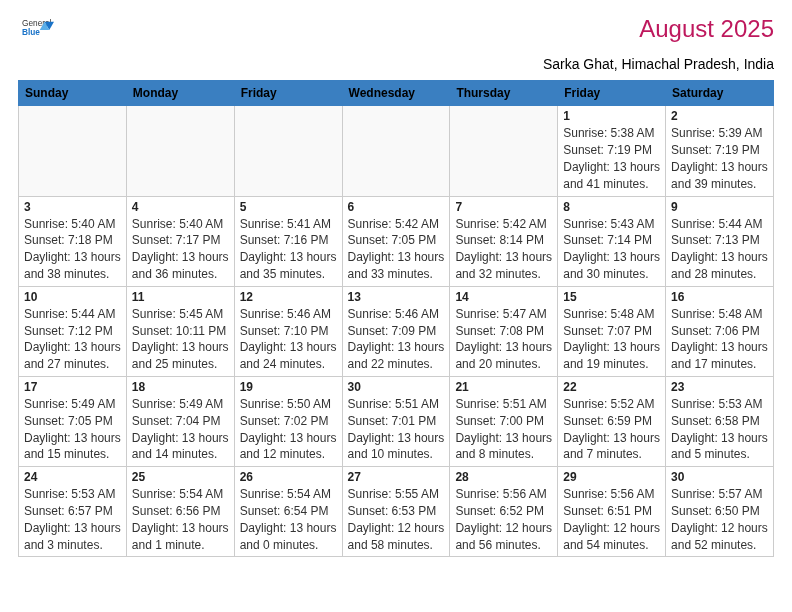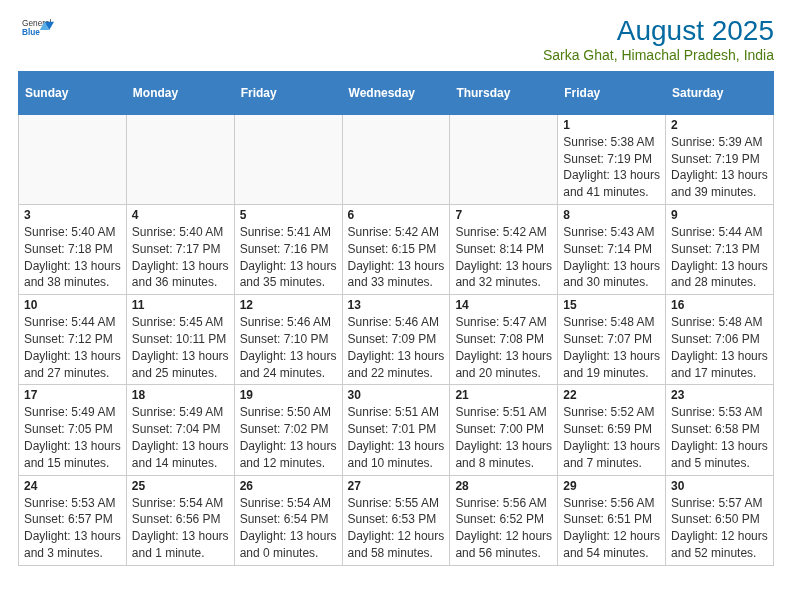--- a/index.html
+++ b/index.html
@@ -29,41 +29,41 @@
     }
     .logo-icon {
       width: 32px;
       height: 28px;
       margin-left: 4px;
     }
     .title-block {
       text-align: right;
     }
     .main-title {
-      font-size: 28px;
+      font-size: 24px;
       font-weight: normal;
-      color: #0369a1;
+      color: #be185d;
       line-height: 1.1;
     }
     .subtitle {
       font-size: 14px;
-      color: #4d7c0f;
-      margin-top: 0;
+      color: #000000;
+      margin-top: 14px;
     }
     .calendar {
       width: 100%;
       border-collapse: collapse;
       border: 1px solid #bbb;
     }
     .calendar th {
       background: #3a7fc1;
-      color: #ffffff;
+      color: #000000;
       font-size: 12px;
       font-weight: bold;
-      padding: 14px 6px;
+      padding: 5px 6px;
       text-align: left;
       border: 1px solid #3a7fc1;
     }
     .calendar td {
       border: 1px solid #ccc;
       vertical-align: top;
       padding: 3px 5px;
       font-size: 10.5px;
       color: #222;
       width: calc(100% / 7);
@@ -157,21 +157,21 @@
           </td>
           <td>
             <span class="day-num">5</span>
             <div class="day-info">Sunrise: 5:41 AM
 Sunset: 7:16 PM
 Daylight: 13 hours and 35 minutes.</div>
           </td>
           <td>
             <span class="day-num">6</span>
             <div class="day-info">Sunrise: 5:42 AM
-Sunset: 6:15 PM
+Sunset: 7:05 PM
 Daylight: 13 hours and 33 minutes.</div>
           </td>
           <td>
             <span class="day-num">7</span>
             <div class="day-info">Sunrise: 5:42 AM
 Sunset: 8:14 PM
 Daylight: 13 hours and 32 minutes.</div>
           </td>
           <td>
             <span class="day-num">8</span>

